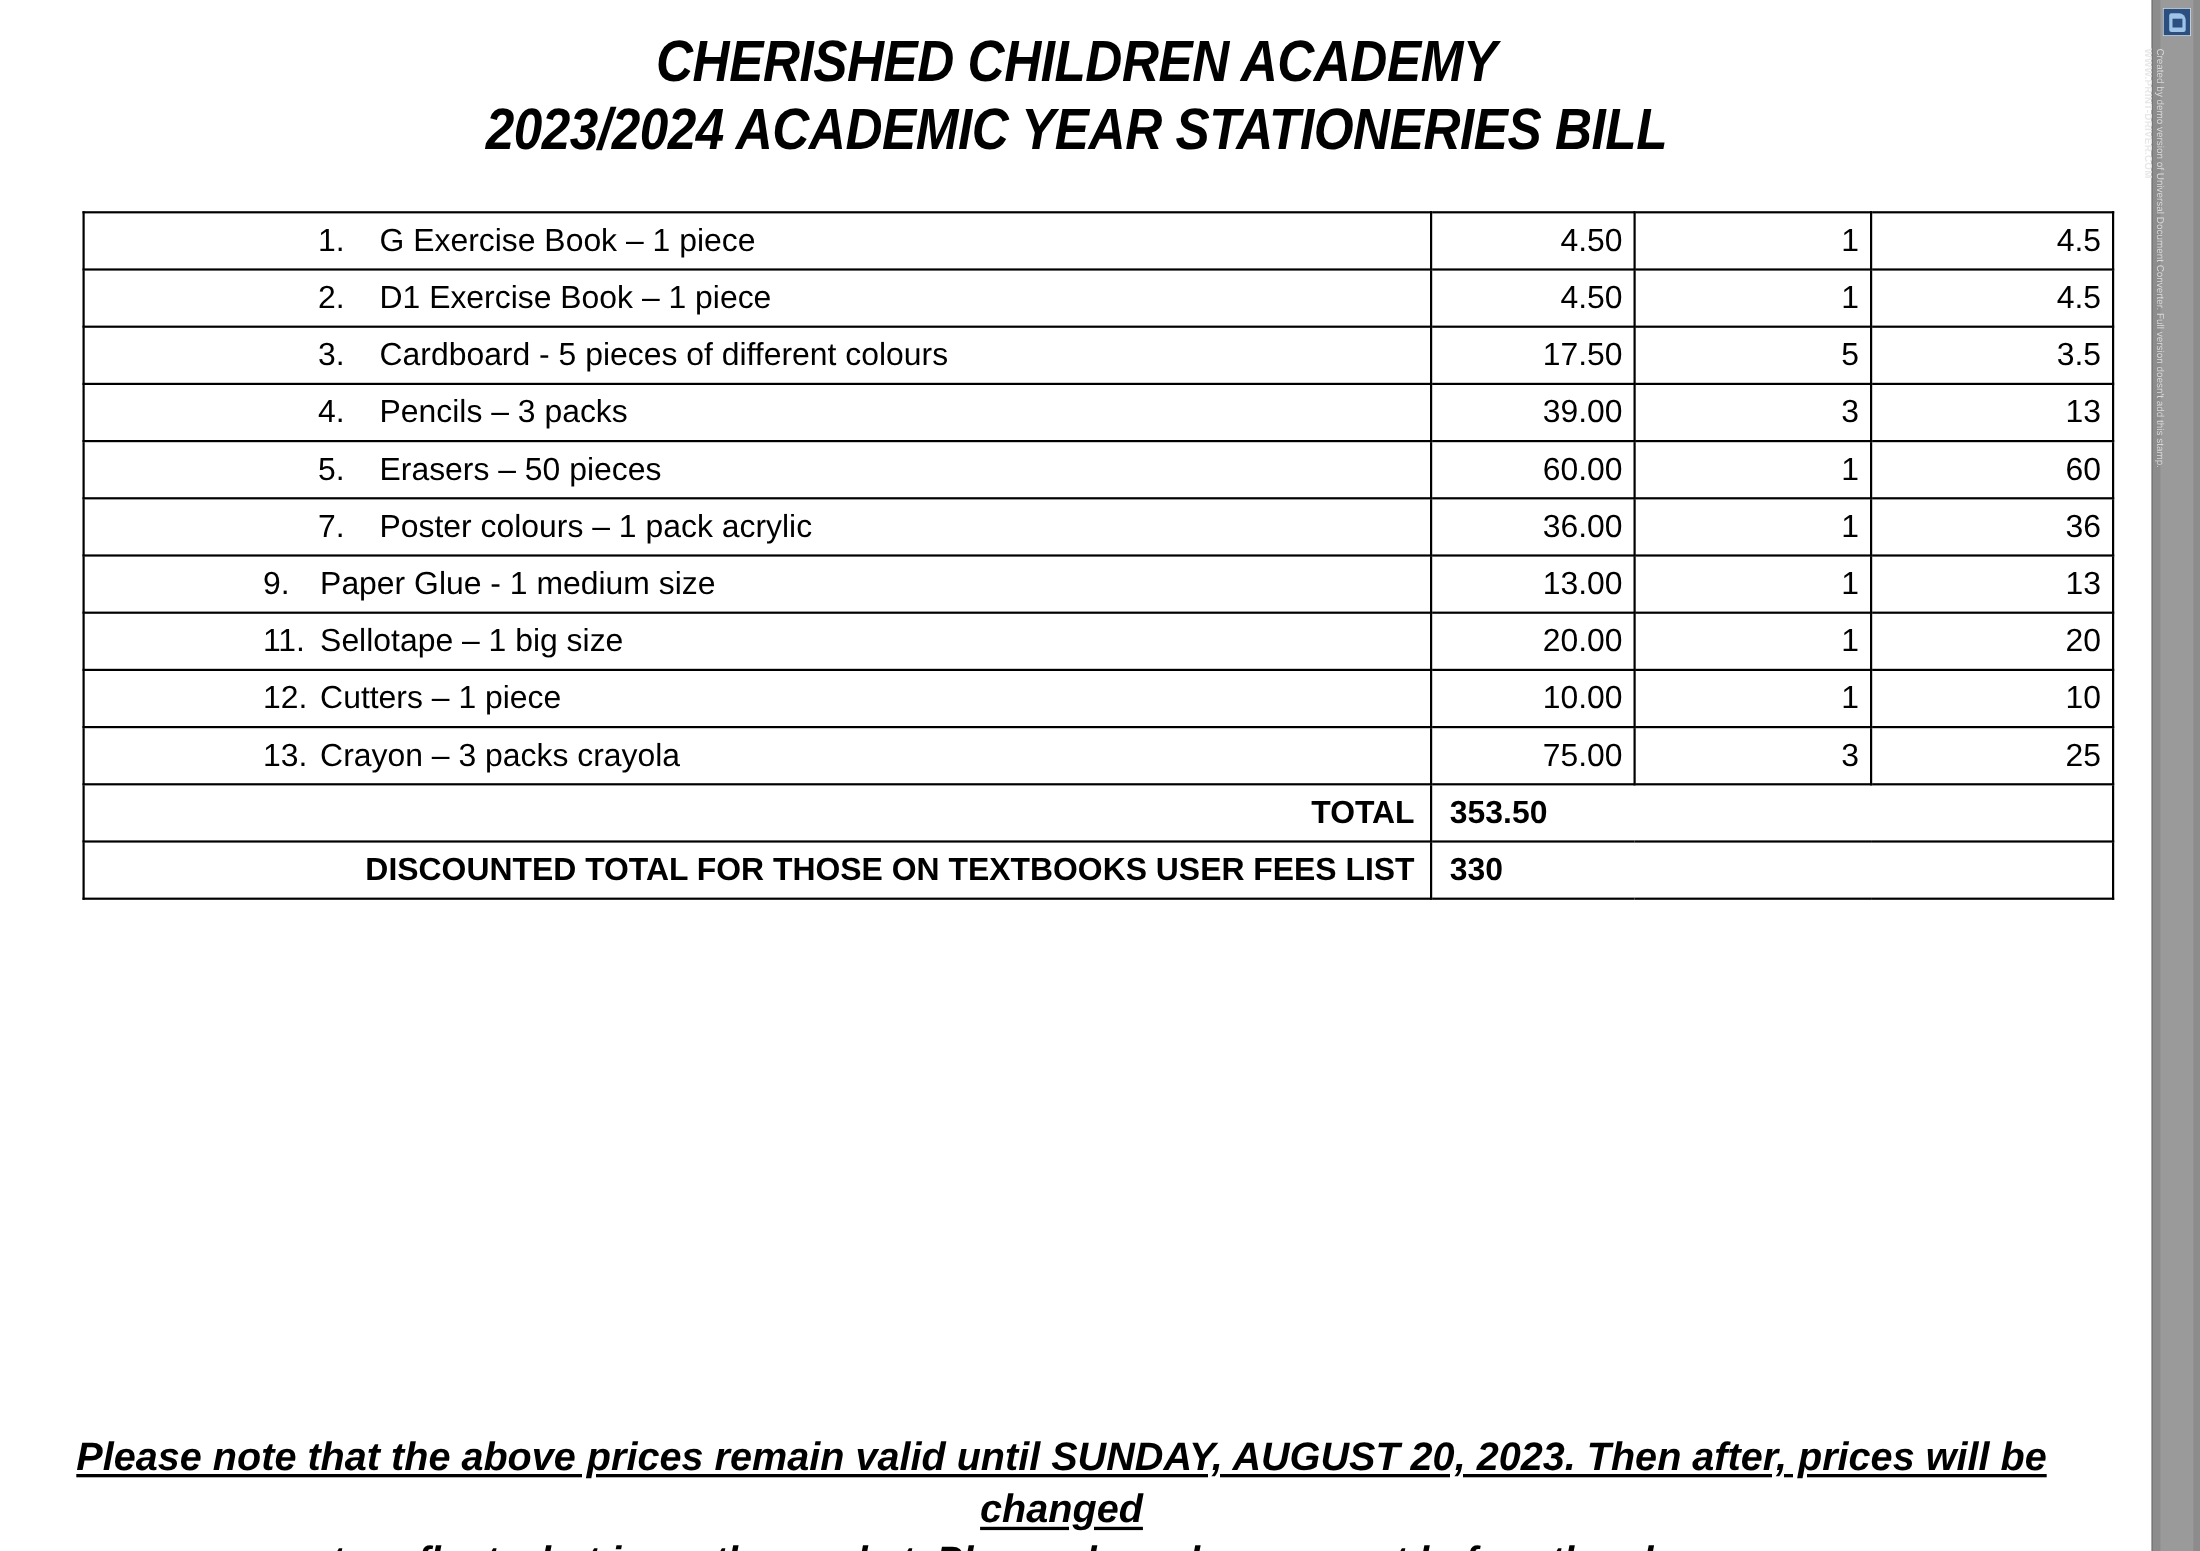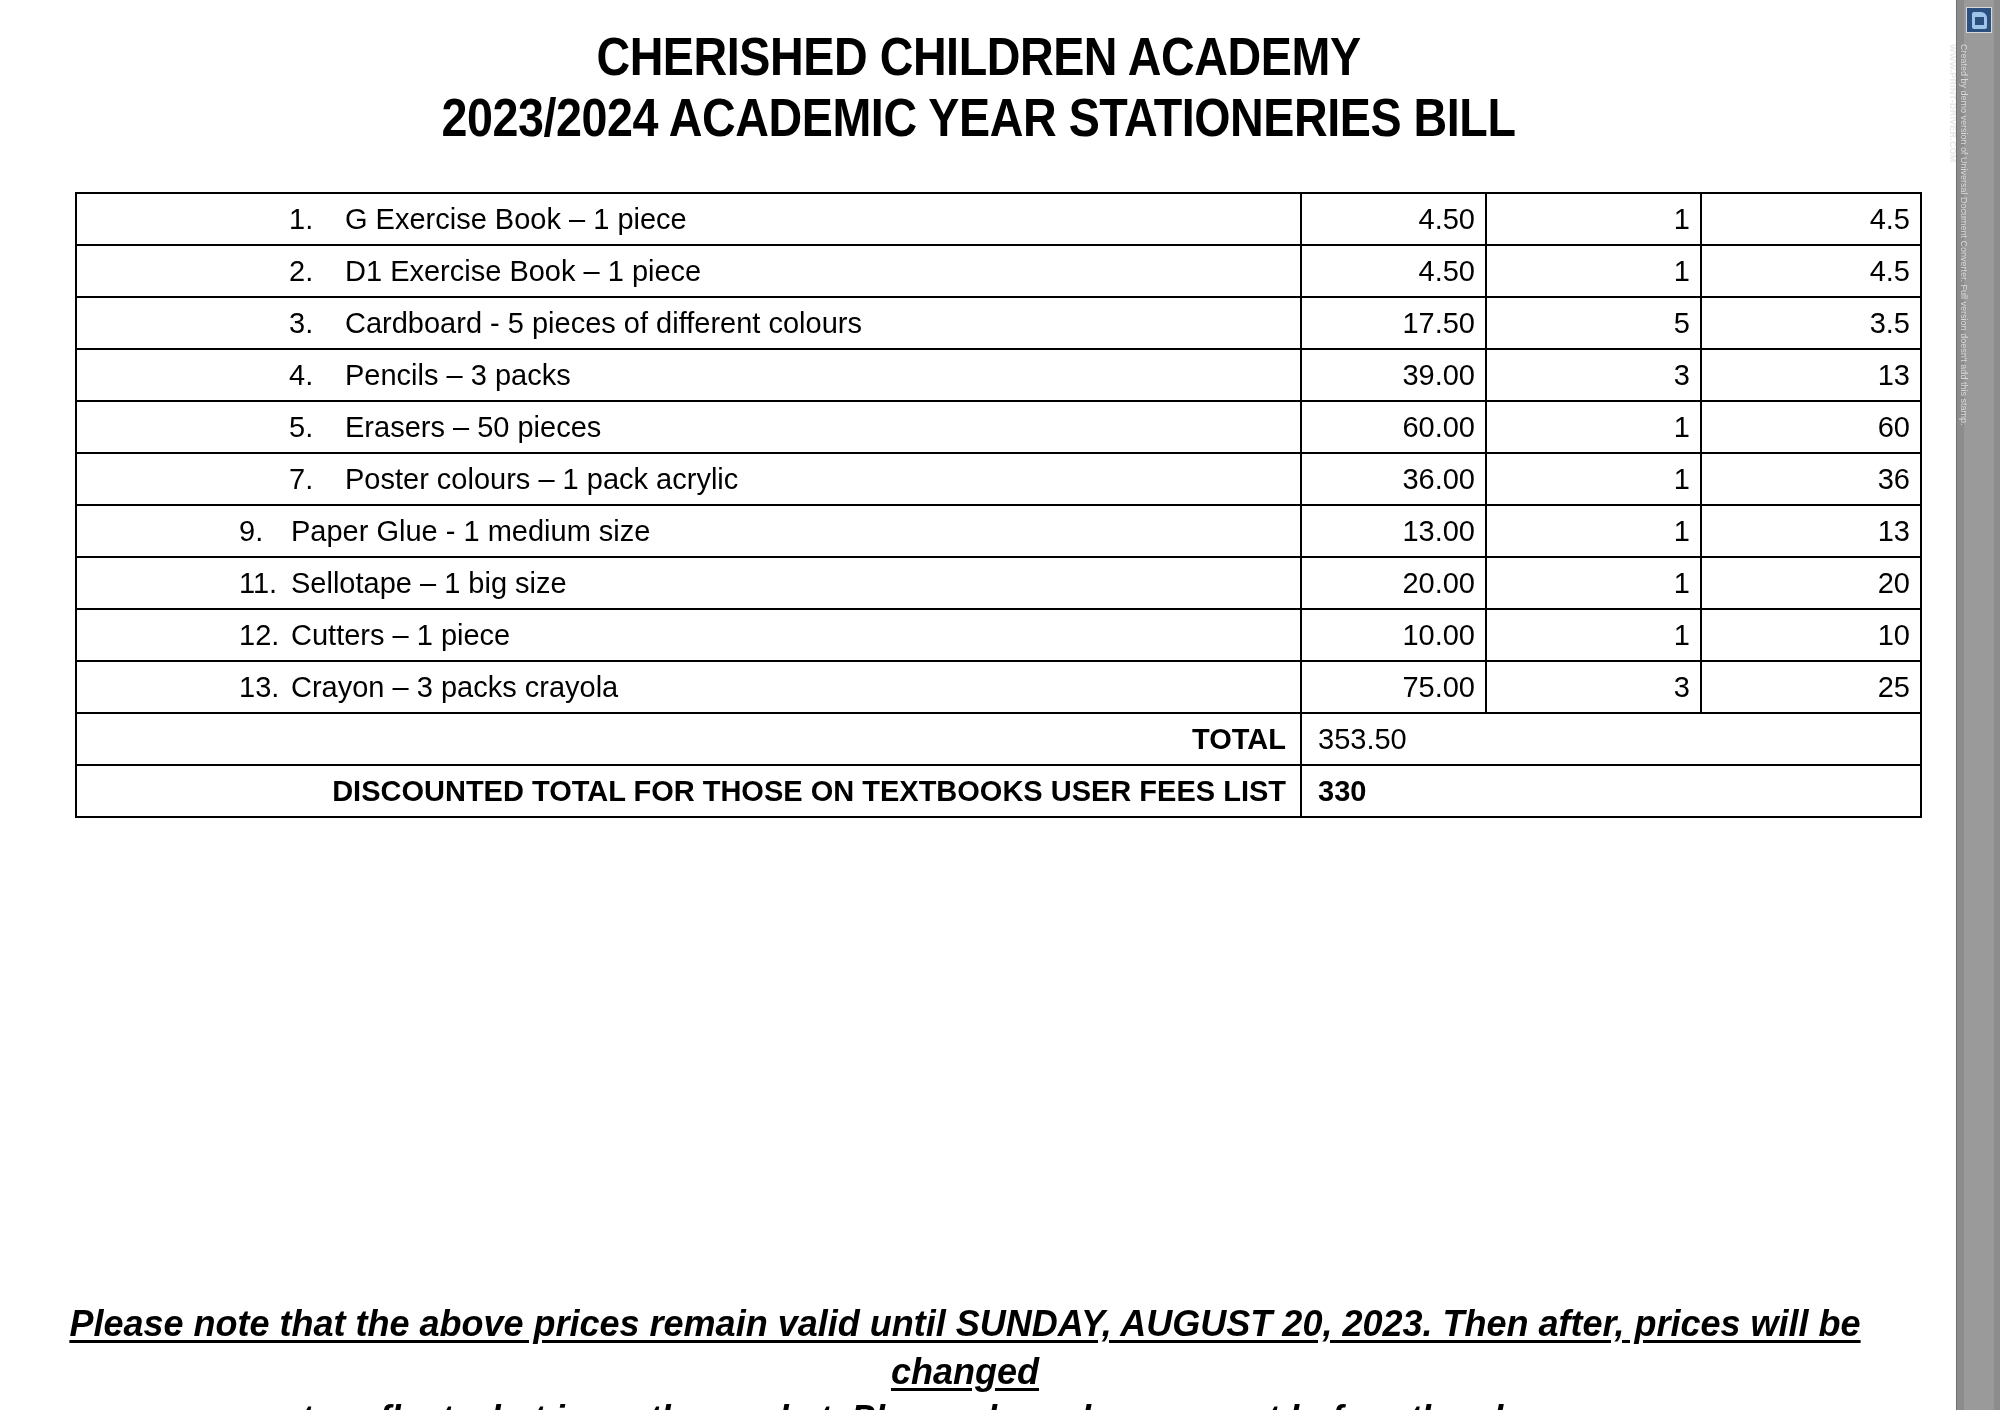--- a/index.html
+++ b/index.html
@@ -22,20 +22,21 @@
     top: 0;
     width: 1957px;
     height: 1410px;
     background: #ffffff;
   }
 
   
   .title-block {
     text-align: center;
     padding-top: 26px;
+    font-style: italic;
   }
   .doc-title {
     font-weight: bold;
     font-size: 53px;
     line-height: 1.16;
     letter-spacing: -0.5px;
     color: #000000;
     transform: scaleX(0.88);
     transform-origin: center;
     white-space: nowrap;
@@ -90,21 +91,21 @@
     text-align: right;
     font-weight: bold;
     padding-right: 14px !important;
   }
   .total-label {
     font-size: 48px;
     height: 72px;
   }
   .total-value {
     font-size: 44px;
-    font-weight: normal;
+    font-weight: bold;
     text-align: left;
     padding-left: 16px !important;
   }
   .disc-label {
     font-size: 28px;
     height: 66px;
     transform: none;
   }
   .disc-value {
     font-size: 42px;

